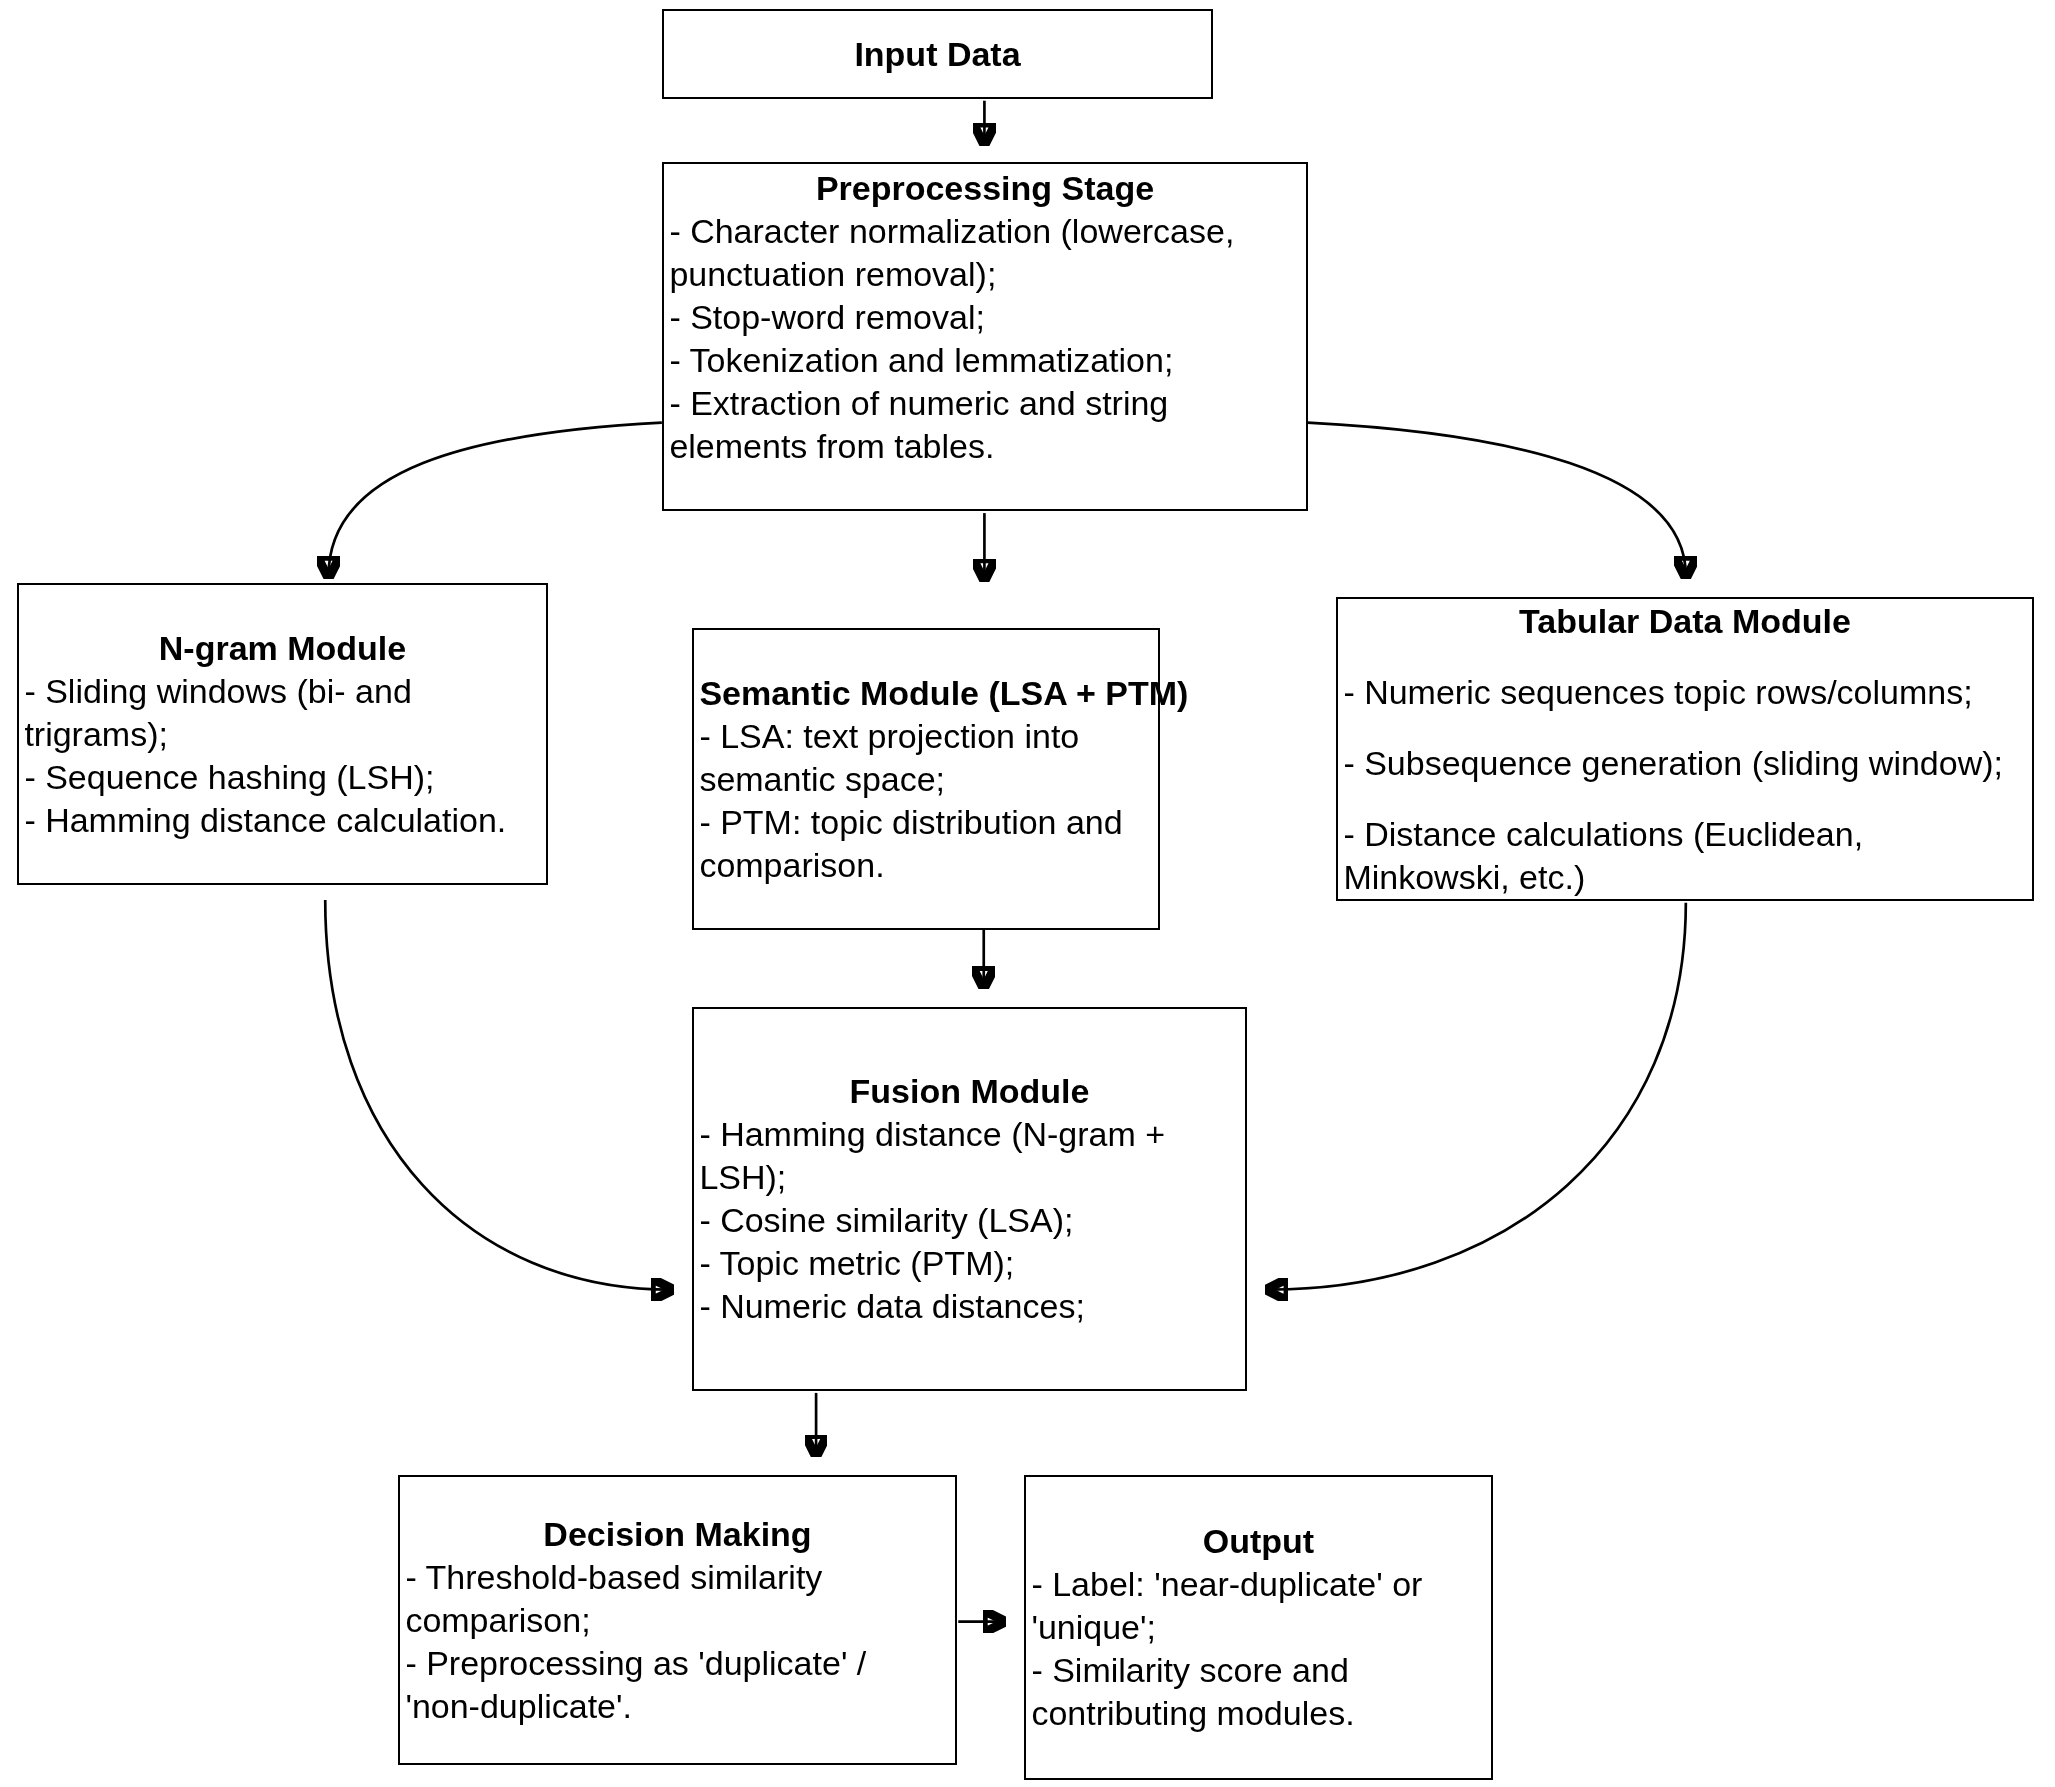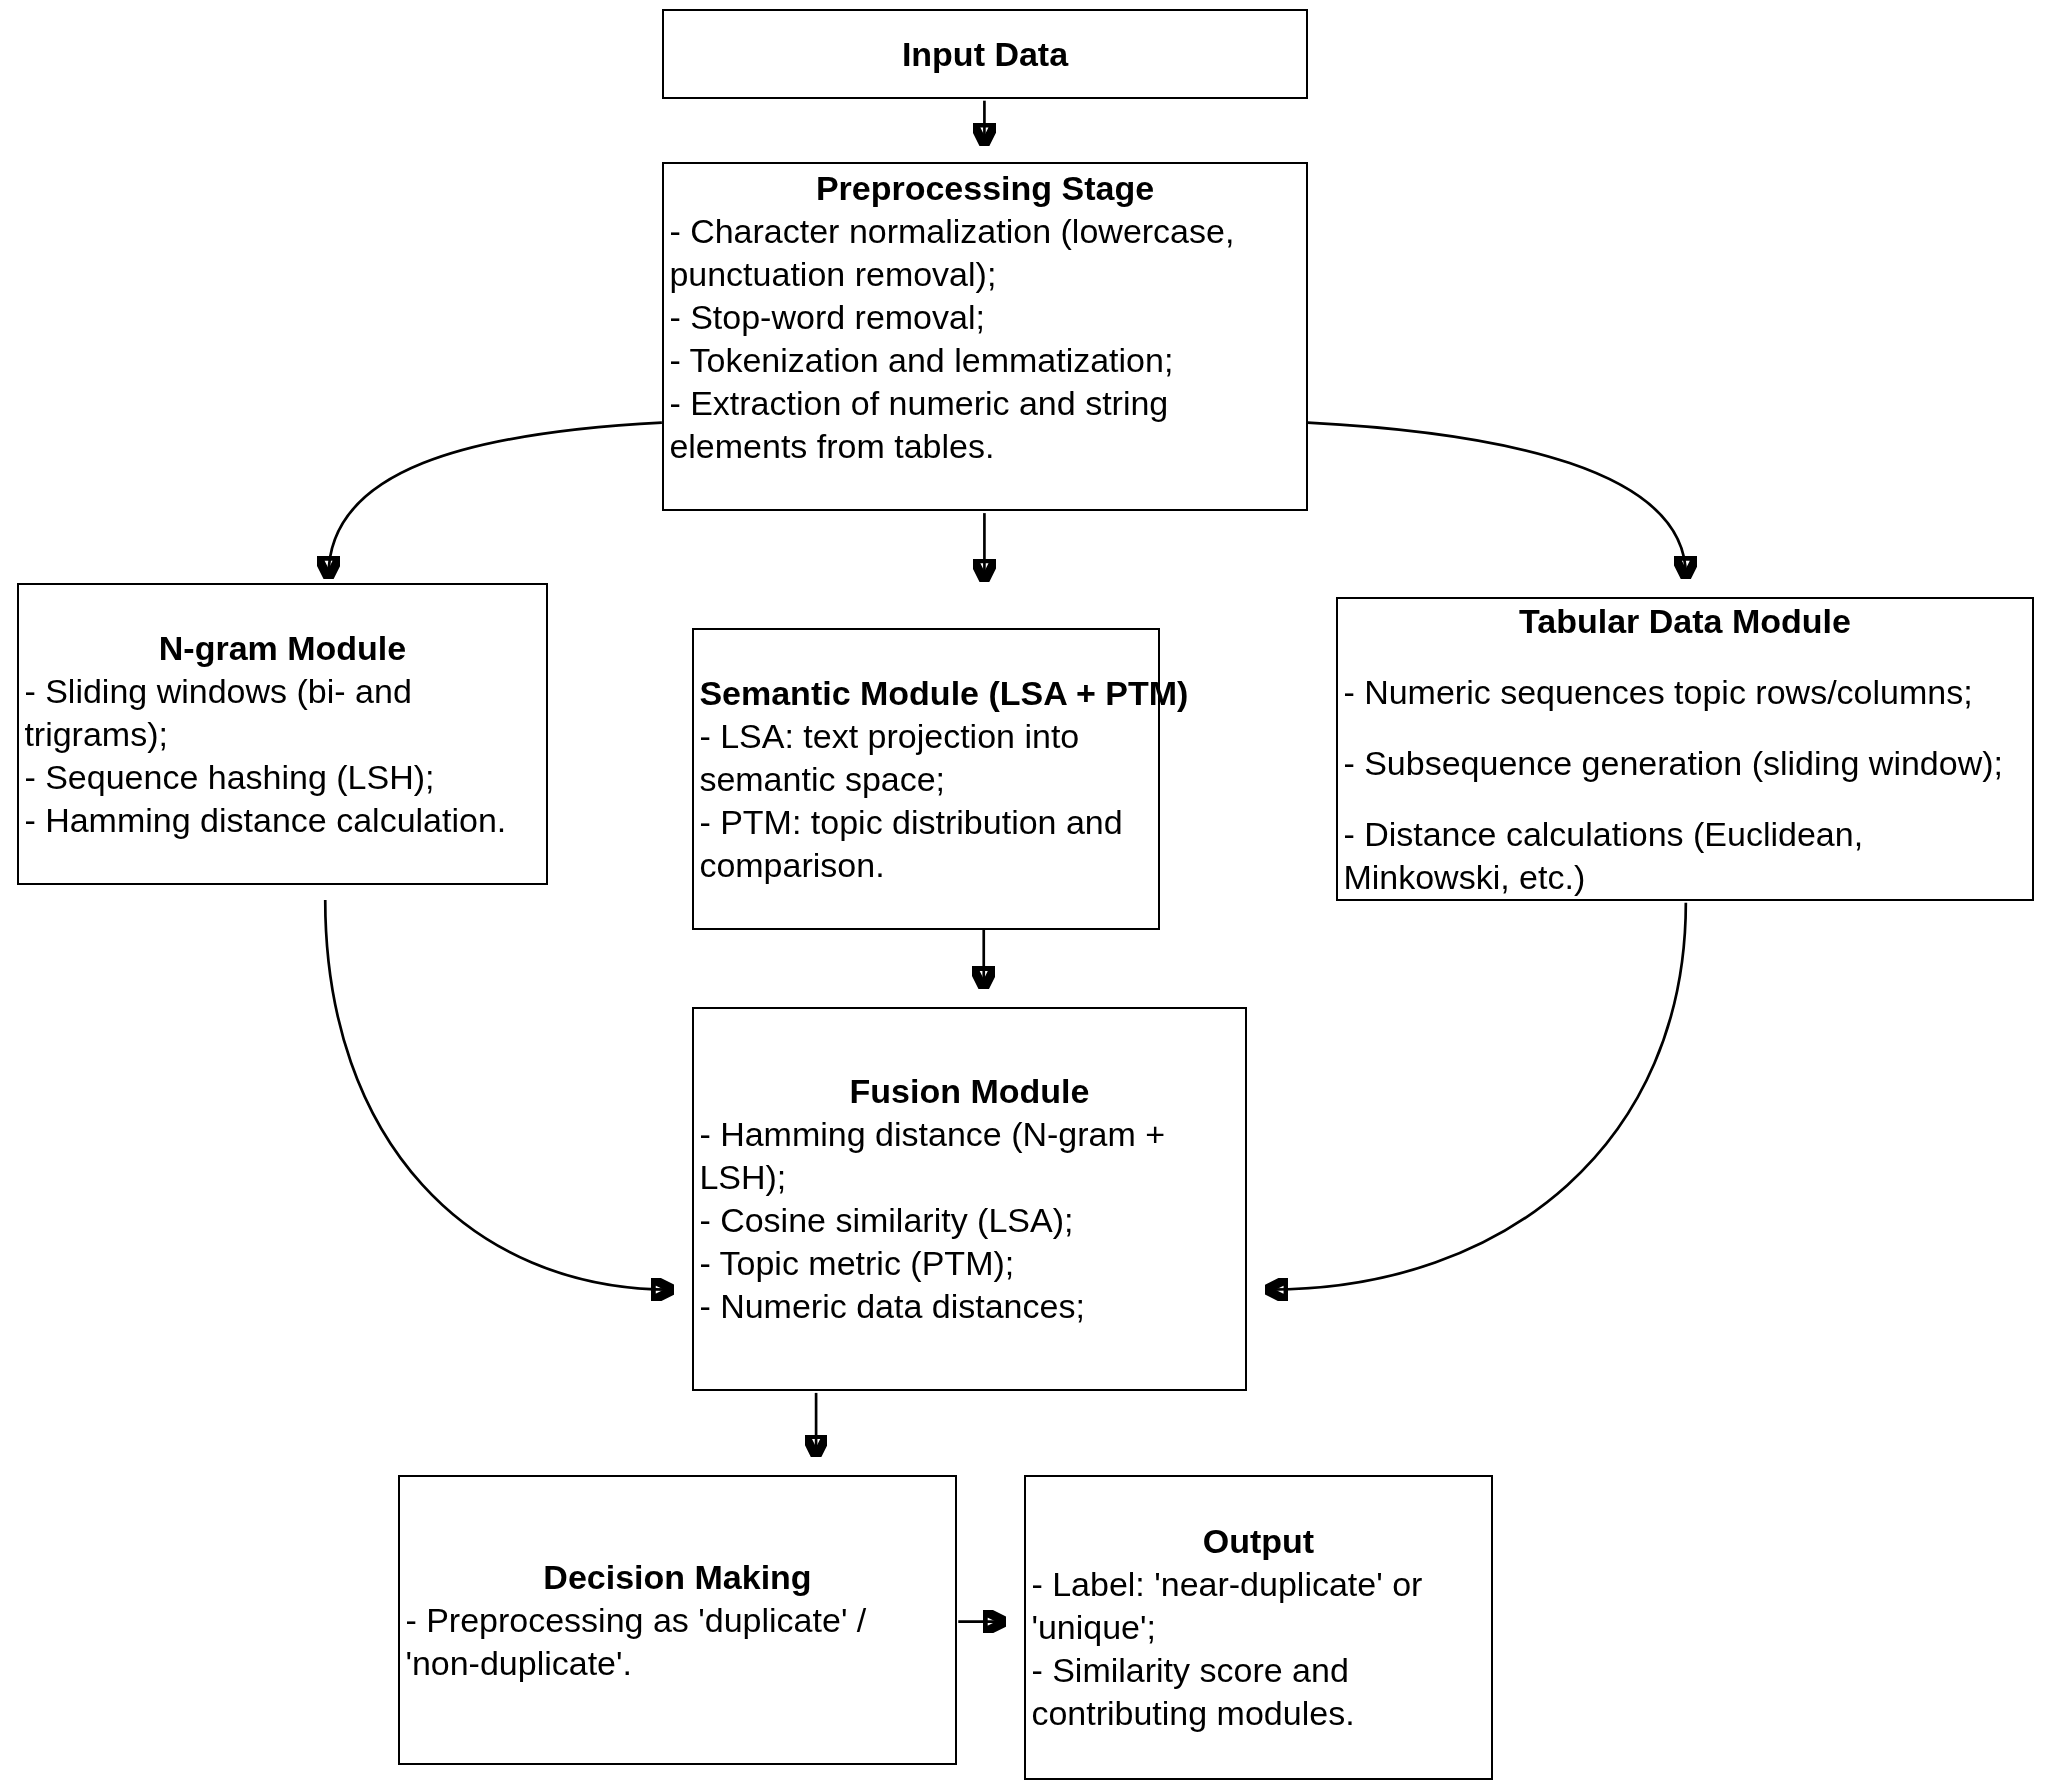--- a/index.html
+++ b/index.html
@@ -32,21 +32,21 @@
   .node .title {
     font-weight: bold;
     text-align: center;
     white-space: nowrap;
   }
   .node .bullet {
     text-align: left;
     word-wrap: normal;
   }
   
-  #box-input         { left:  662px; top:   9.4px; width:  646px; height: 90px; align-items: center; }
+  #box-input         { left:  662px; top:   9.4px; width:  551px; height: 90px; align-items: center; }
   #box-preprocessing { left:  662px; top:  162px; width:  646px; height: 349px; }
   #box-ngram         { left:   17px; top:  583px; width:  531px; height: 302px; justify-content: center; }
   #box-semantic      { left: 692px; top:  618px; width:  468px; height: 302px; margin-top: 10px; }
   #box-tabular       { left: 1336px; top:  597px; width: 698px; height: 304px; gap: 28px; }
   #box-fusion        { left: 692px; top: 1007px; width:  555px; height: 384px; }
   #box-decision      { left:  398px; top: 1475px; width:  559px; height: 290px; }
   #box-output        { left: 1024px; top: 1475px; width:  469px; height: 305px; }
   #connector-layer {
     position: absolute;
     left: 0; top: 0;
@@ -125,20 +125,21 @@
   <div class="node" id="box-fusion">
     <div class="title">Fusion Module</div>
     <div class="bullet">- Hamming distance (N-gram + LSH);</div>
     <div class="bullet">- Cosine similarity (LSA);</div>
     <div class="bullet">- Topic metric (PTM);</div>
     <div class="bullet">- Numeric data distances;</div>
   </div>
 
   <div class="node" id="box-decision">
     <div class="title">Decision Making</div>
+    <div class="bullet">- Threshold-based similarity comparison;</div>
     <div class="bullet">- Preprocessing as 'duplicate' / 'non-duplicate'.</div>
   </div>
 
   <div class="node" id="box-output">
     <div class="title">Output</div>
     <div class="bullet">- Label: 'near-duplicate' or 'unique';</div>
     <div class="bullet">- Similarity score and contributing modules.</div>
   </div>
 
 </div>

